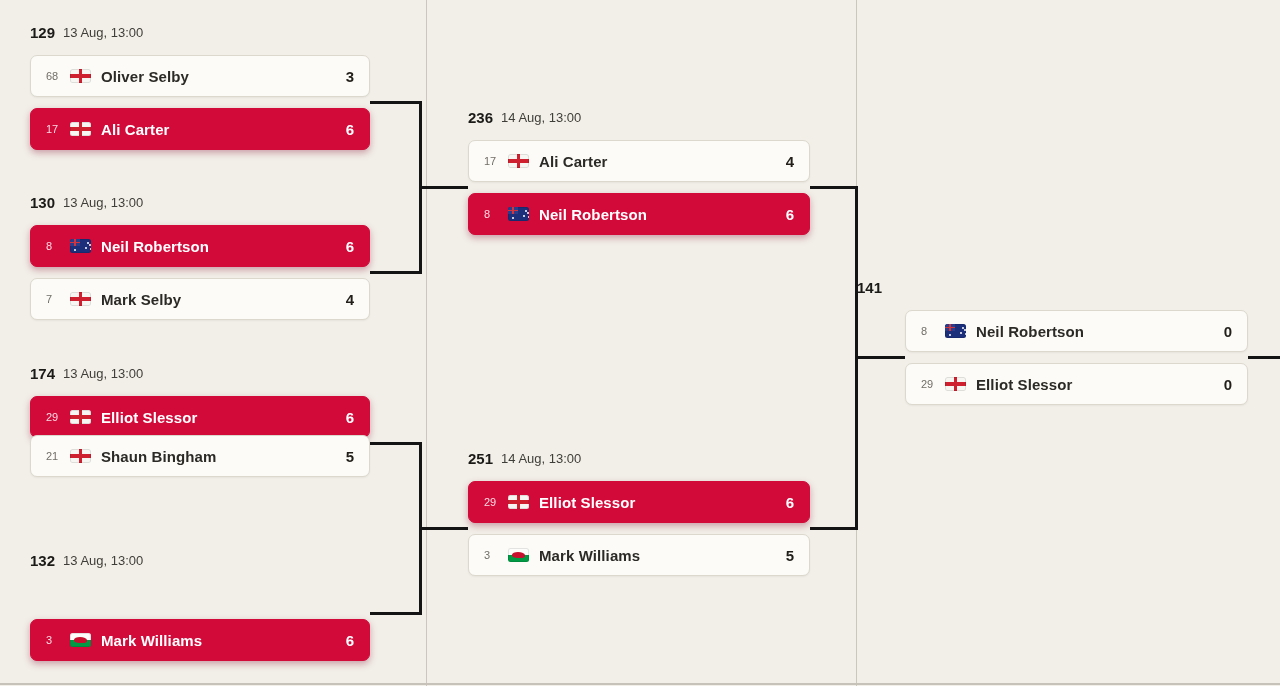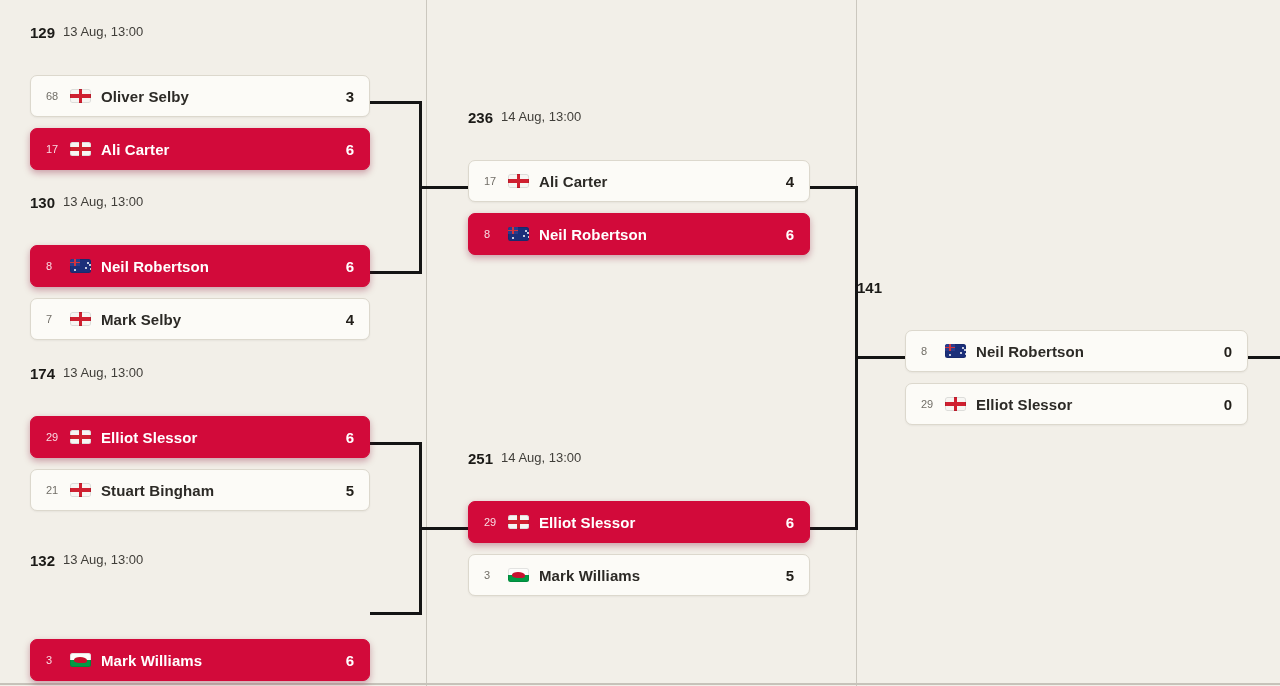--- a/index.html
+++ b/index.html
@@ -9,28 +9,28 @@
   
   .divider{position:absolute;top:0;bottom:0;width:1px;background:#cbc7be;}
   .bottombar{position:absolute;left:0;top:683px;width:1280px;height:2px;background:#c6c2b9;}
 
   
   .hline,.vline{position:absolute;background:#141414;}
   .hline{height:3px;}
   .vline{width:3px;}
 
   
-  .match-header{position:absolute;display:flex;align-items:flex-start;gap:8px;white-space:nowrap;}
+  .match-header{position:absolute;display:flex;align-items:center;gap:8px;white-space:nowrap;}
   .mnum{font-size:15px;font-weight:bold;color:#1b1a17;}
   .mdate{font-size:13px;color:#403e39;}
 
   
   .card{position:absolute;display:flex;align-items:center;height:42px;padding:0 15px;gap:10px;
         background:#fcfbf7;border:1px solid #dcd8cd;border-radius:7px;box-sizing:border-box;
-        box-shadow:0 1px 2px rgba(0,0,0,0.05);cursor:pointer;margin-top:20px;}
+        box-shadow:0 1px 2px rgba(0,0,0,0.05);cursor:pointer;}
   .cL{left:30px;width:340px;}
   .cM{left:468px;width:342px;}
   .cR{left:905px;width:343px;}
   .seed{font-size:11px;color:#716e67;min-width:14px;}
   .pname{font-size:15px;font-weight:bold;color:#2c2a26;letter-spacing:0.1px;}
   .score{margin-left:auto;font-size:15px;font-weight:bold;color:#221f1a;}
 
   .card[data-winner="true"]{background:#d20a3a;border-color:#d20a3a;
         box-shadow:0 3px 7px rgba(130,10,45,0.35);}
   .card[data-winner="true"] .seed{color:rgba(255,255,255,0.85);}
@@ -122,24 +122,24 @@
   <div class="match-header" style="left:30px;top:365px">
     <span class="mnum">174</span>
     <span class="mdate">13 Aug, 13:00</span>
   </div>
   <div class="card cL" style="top:396px" data-winner="true">
     <span class="seed">29</span>
     <span class="flag" data-flag="england"></span>
     <span class="pname">Elliot Slessor</span>
     <span class="score">6</span>
   </div>
-  <div class="card cL" style="top:449px" data-winner="false">
+  <div class="card cL" style="top:435px" data-winner="false">
     <span class="seed">21</span>
     <span class="flag" data-flag="england"></span>
-    <span class="pname">Stuart Bingham</span>
+    <span class="pname">Shaun Bingham</span>
     <span class="score">5</span>
   </div>
 
   <div class="match-header" style="left:30px;top:552px">
     <span class="mnum">132</span>
     <span class="mdate">13 Aug, 13:00</span>
   </div>
   <div class="card cL" style="top:619px" data-winner="true">
     <span class="seed">3</span>
     <span class="flag" data-flag="wales"></span>

